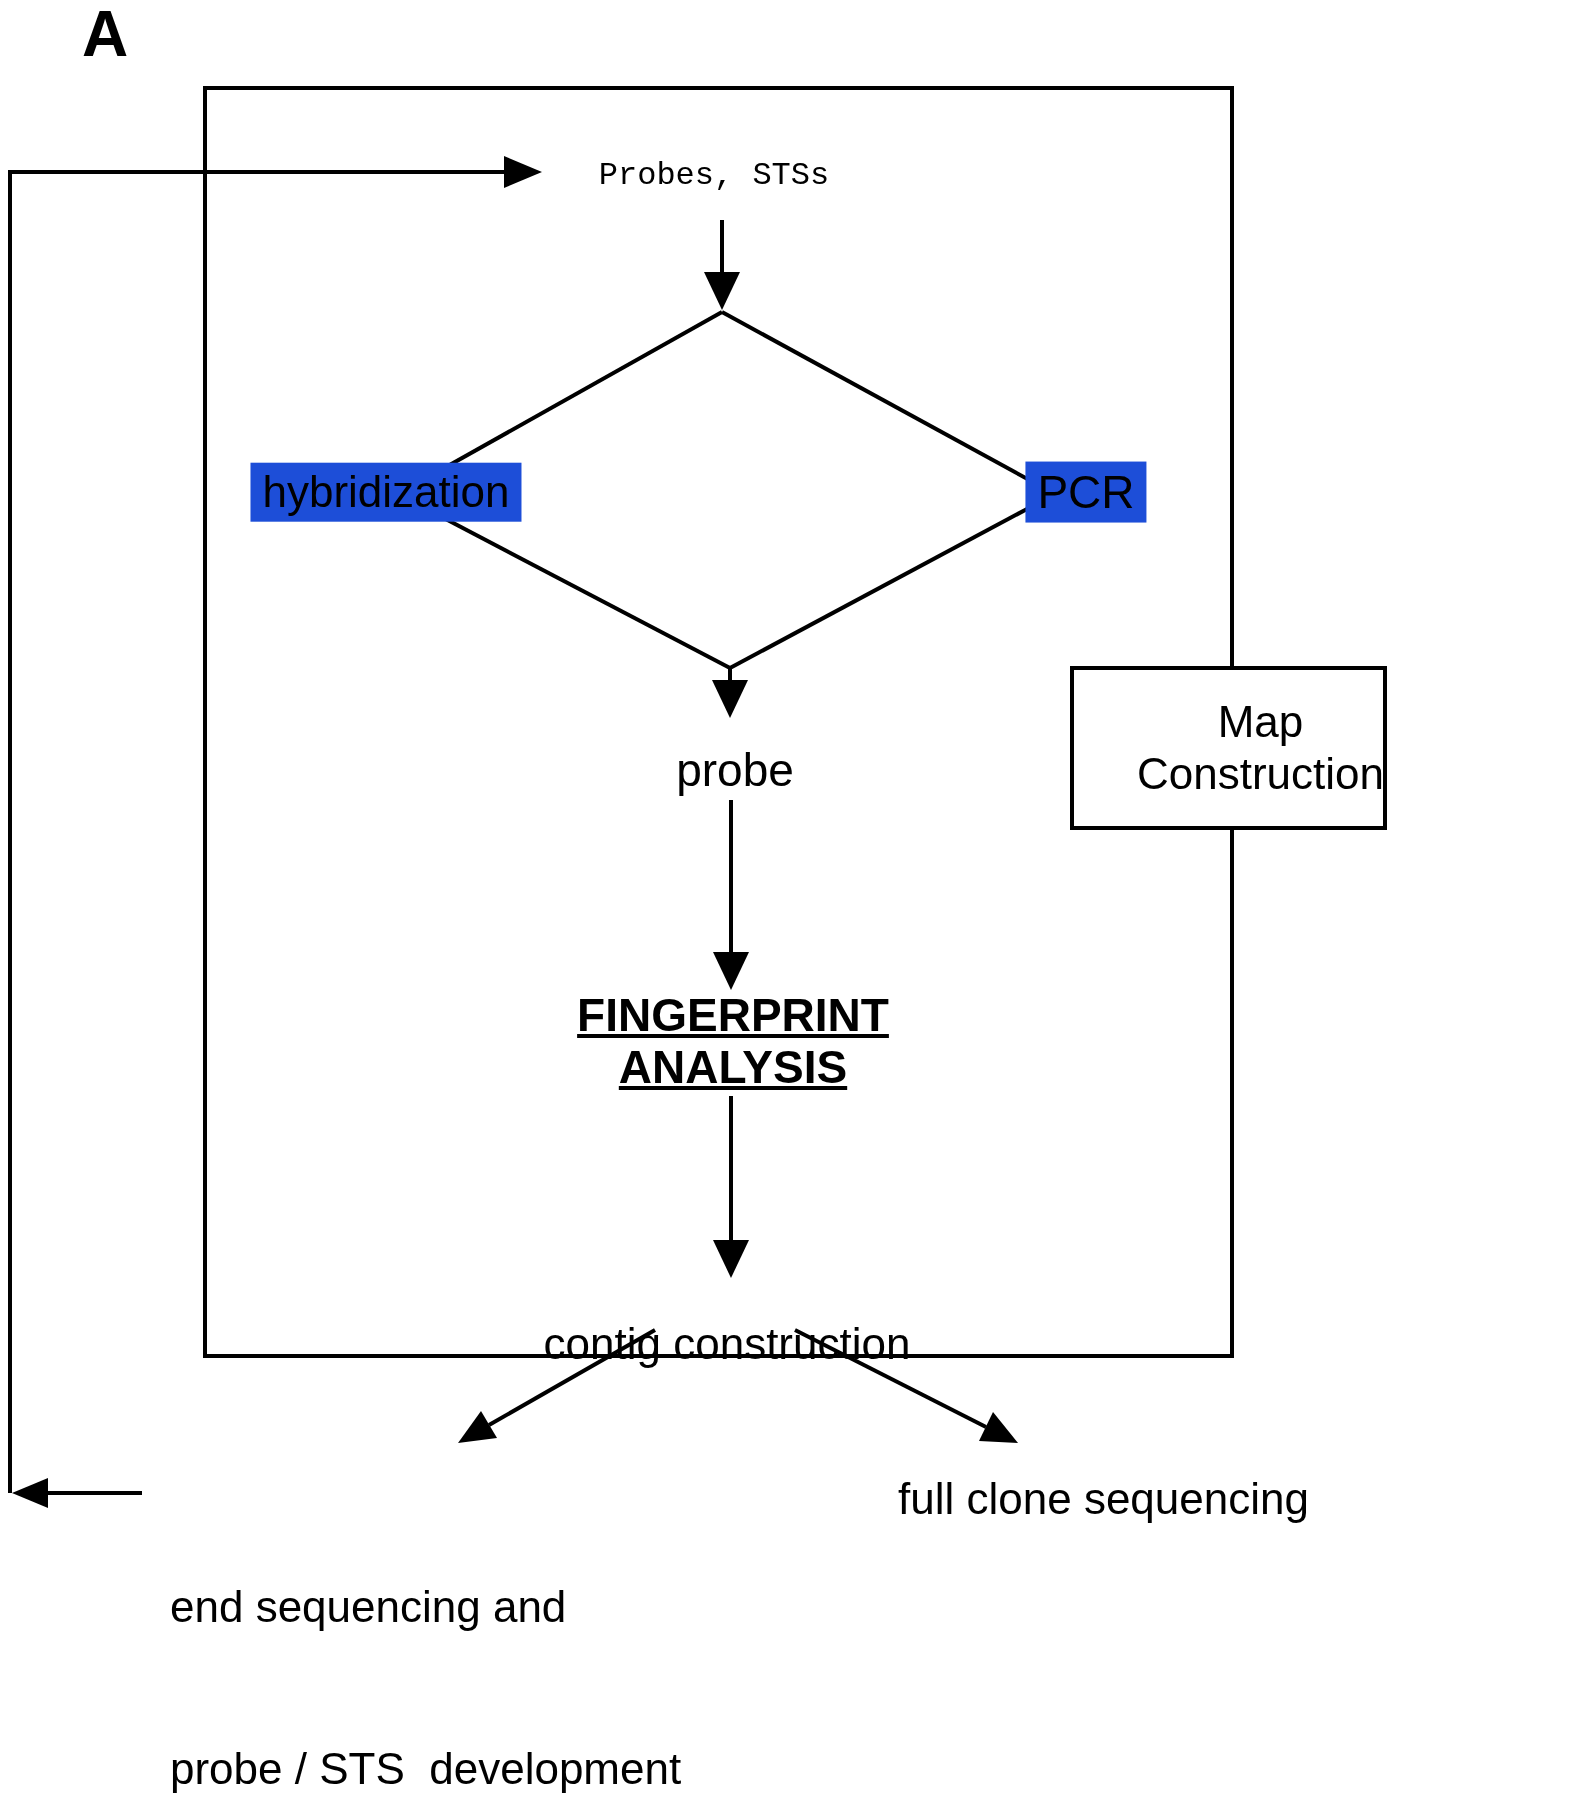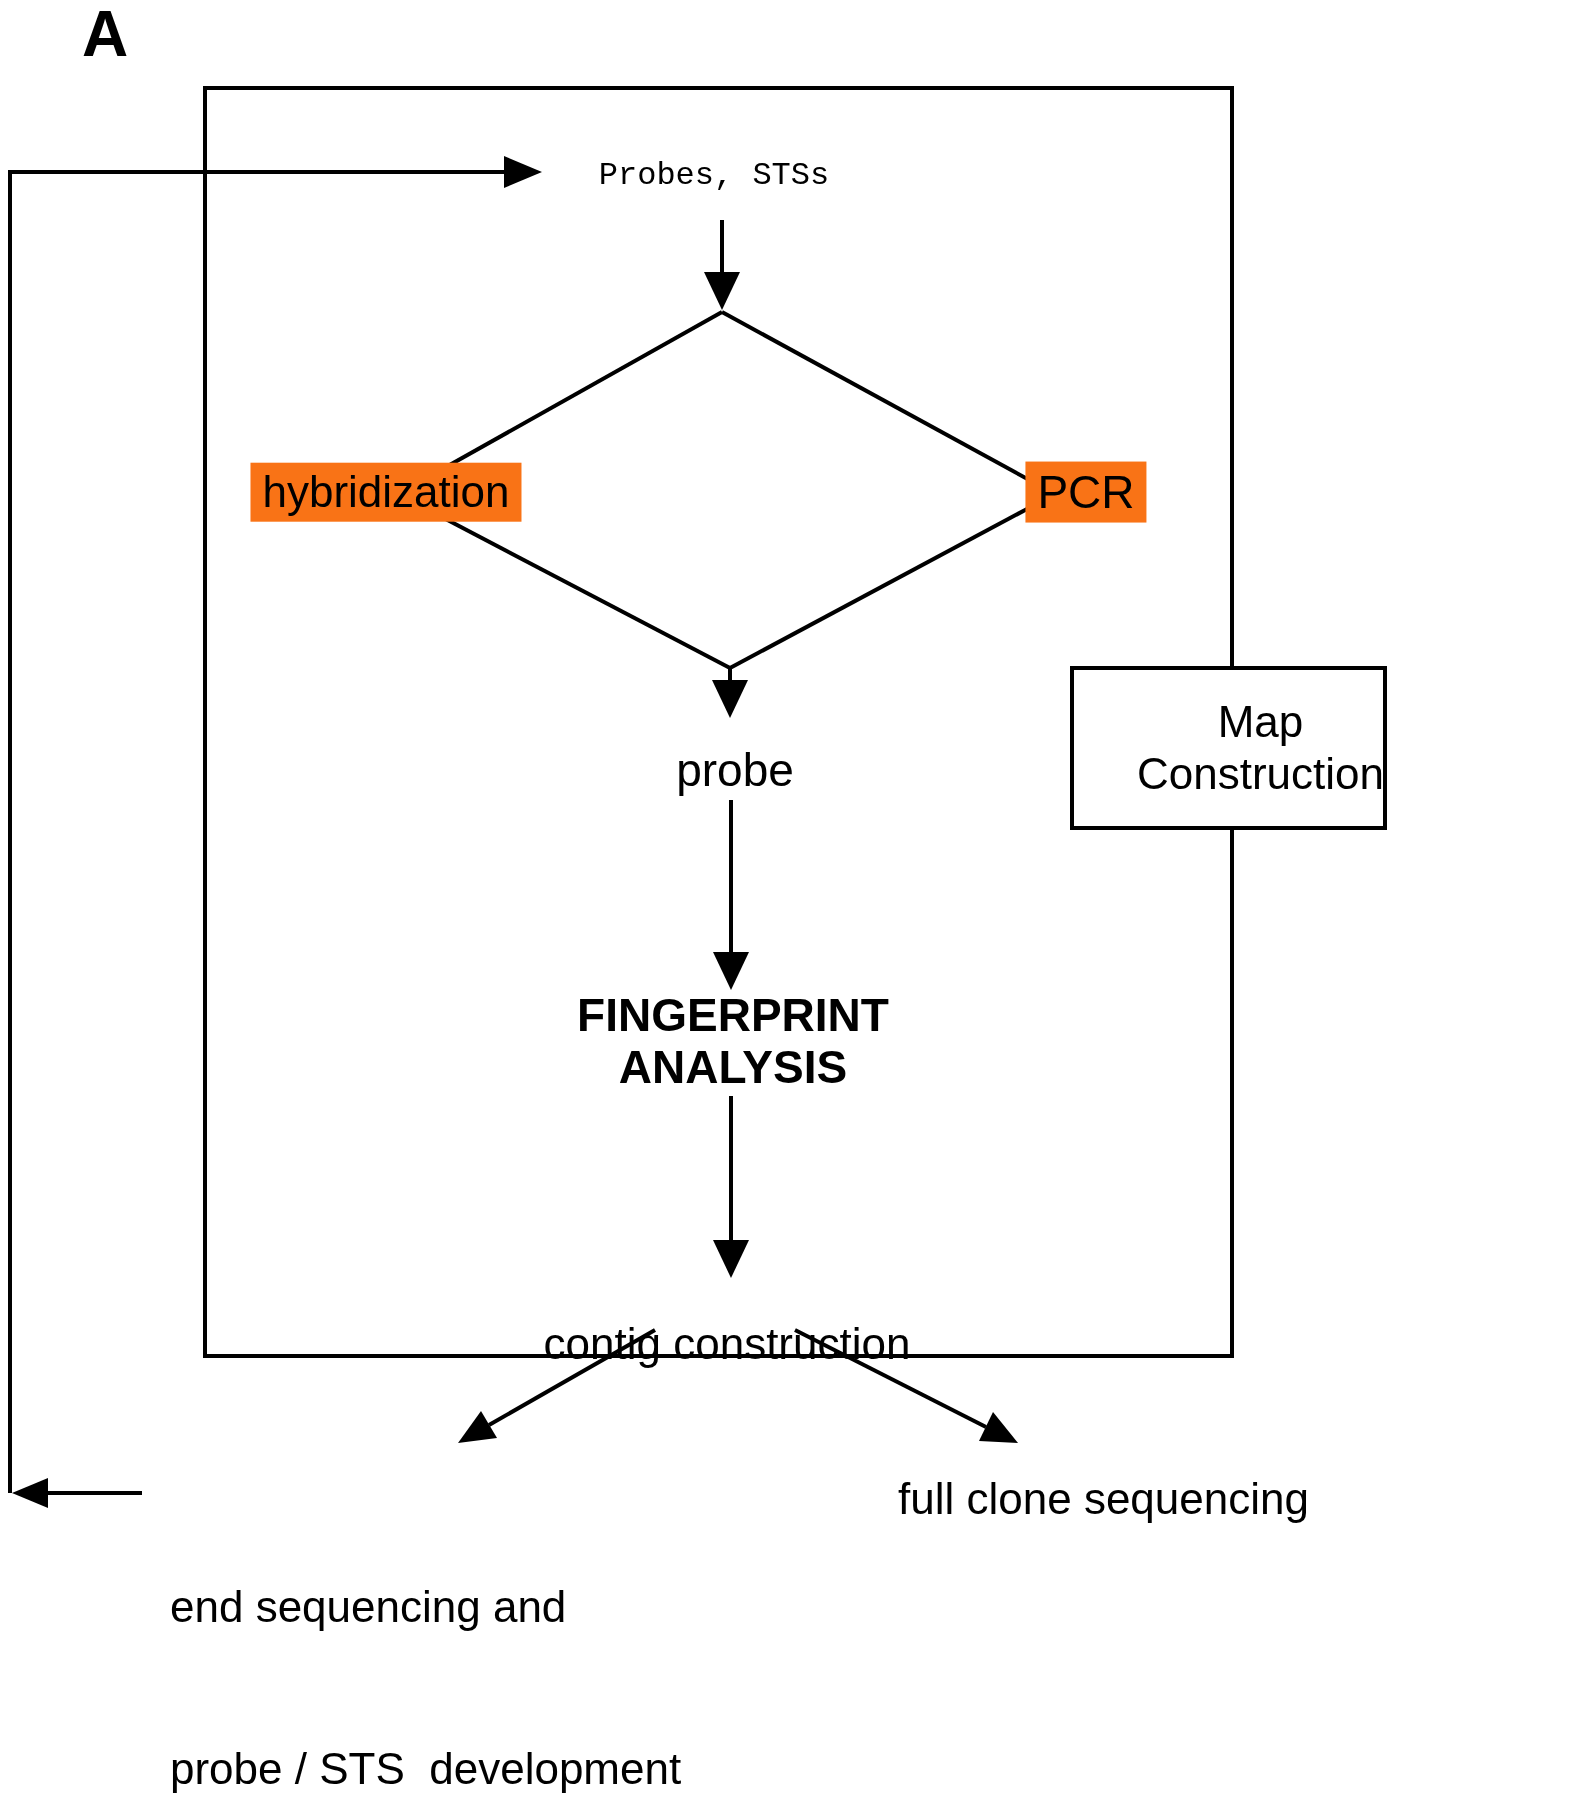--- a/index.html
+++ b/index.html
@@ -21,41 +21,42 @@
   svg.flow rect.box { fill: #ffffff; stroke: #000; stroke-width: 4; }
 
   .label {
     position: absolute;
     transform: translate(-50%, -50%);
     white-space: nowrap;
     font-size: 44px;
     line-height: 1.15;
     color: #000;
   }
-  .label.masked { background: #f97316; padding: 4px 12px; }
+  .label.masked { background: #1d4ed8; padding: 4px 12px; }
 
   .panel-letter {
     position: absolute;
     left: 82px;
     top: 2px;
     font-size: 64px;
     font-weight: bold;
     line-height: 1;
   }
 
   .fingerprint {
     position: absolute;
     left: 733px;
     top: 1041px;
     transform: translate(-50%, -50%);
     text-align: center;
     font-weight: bold;
     font-size: 46px;
     line-height: 52px;
     white-space: nowrap;
+    text-decoration: underline;
   }
 
   .map-box-text {
     position: absolute;
     left: 1104px;
     top: 668px;
     width: 313px;
     height: 160px;
     display: flex;
     flex-direction: column;

